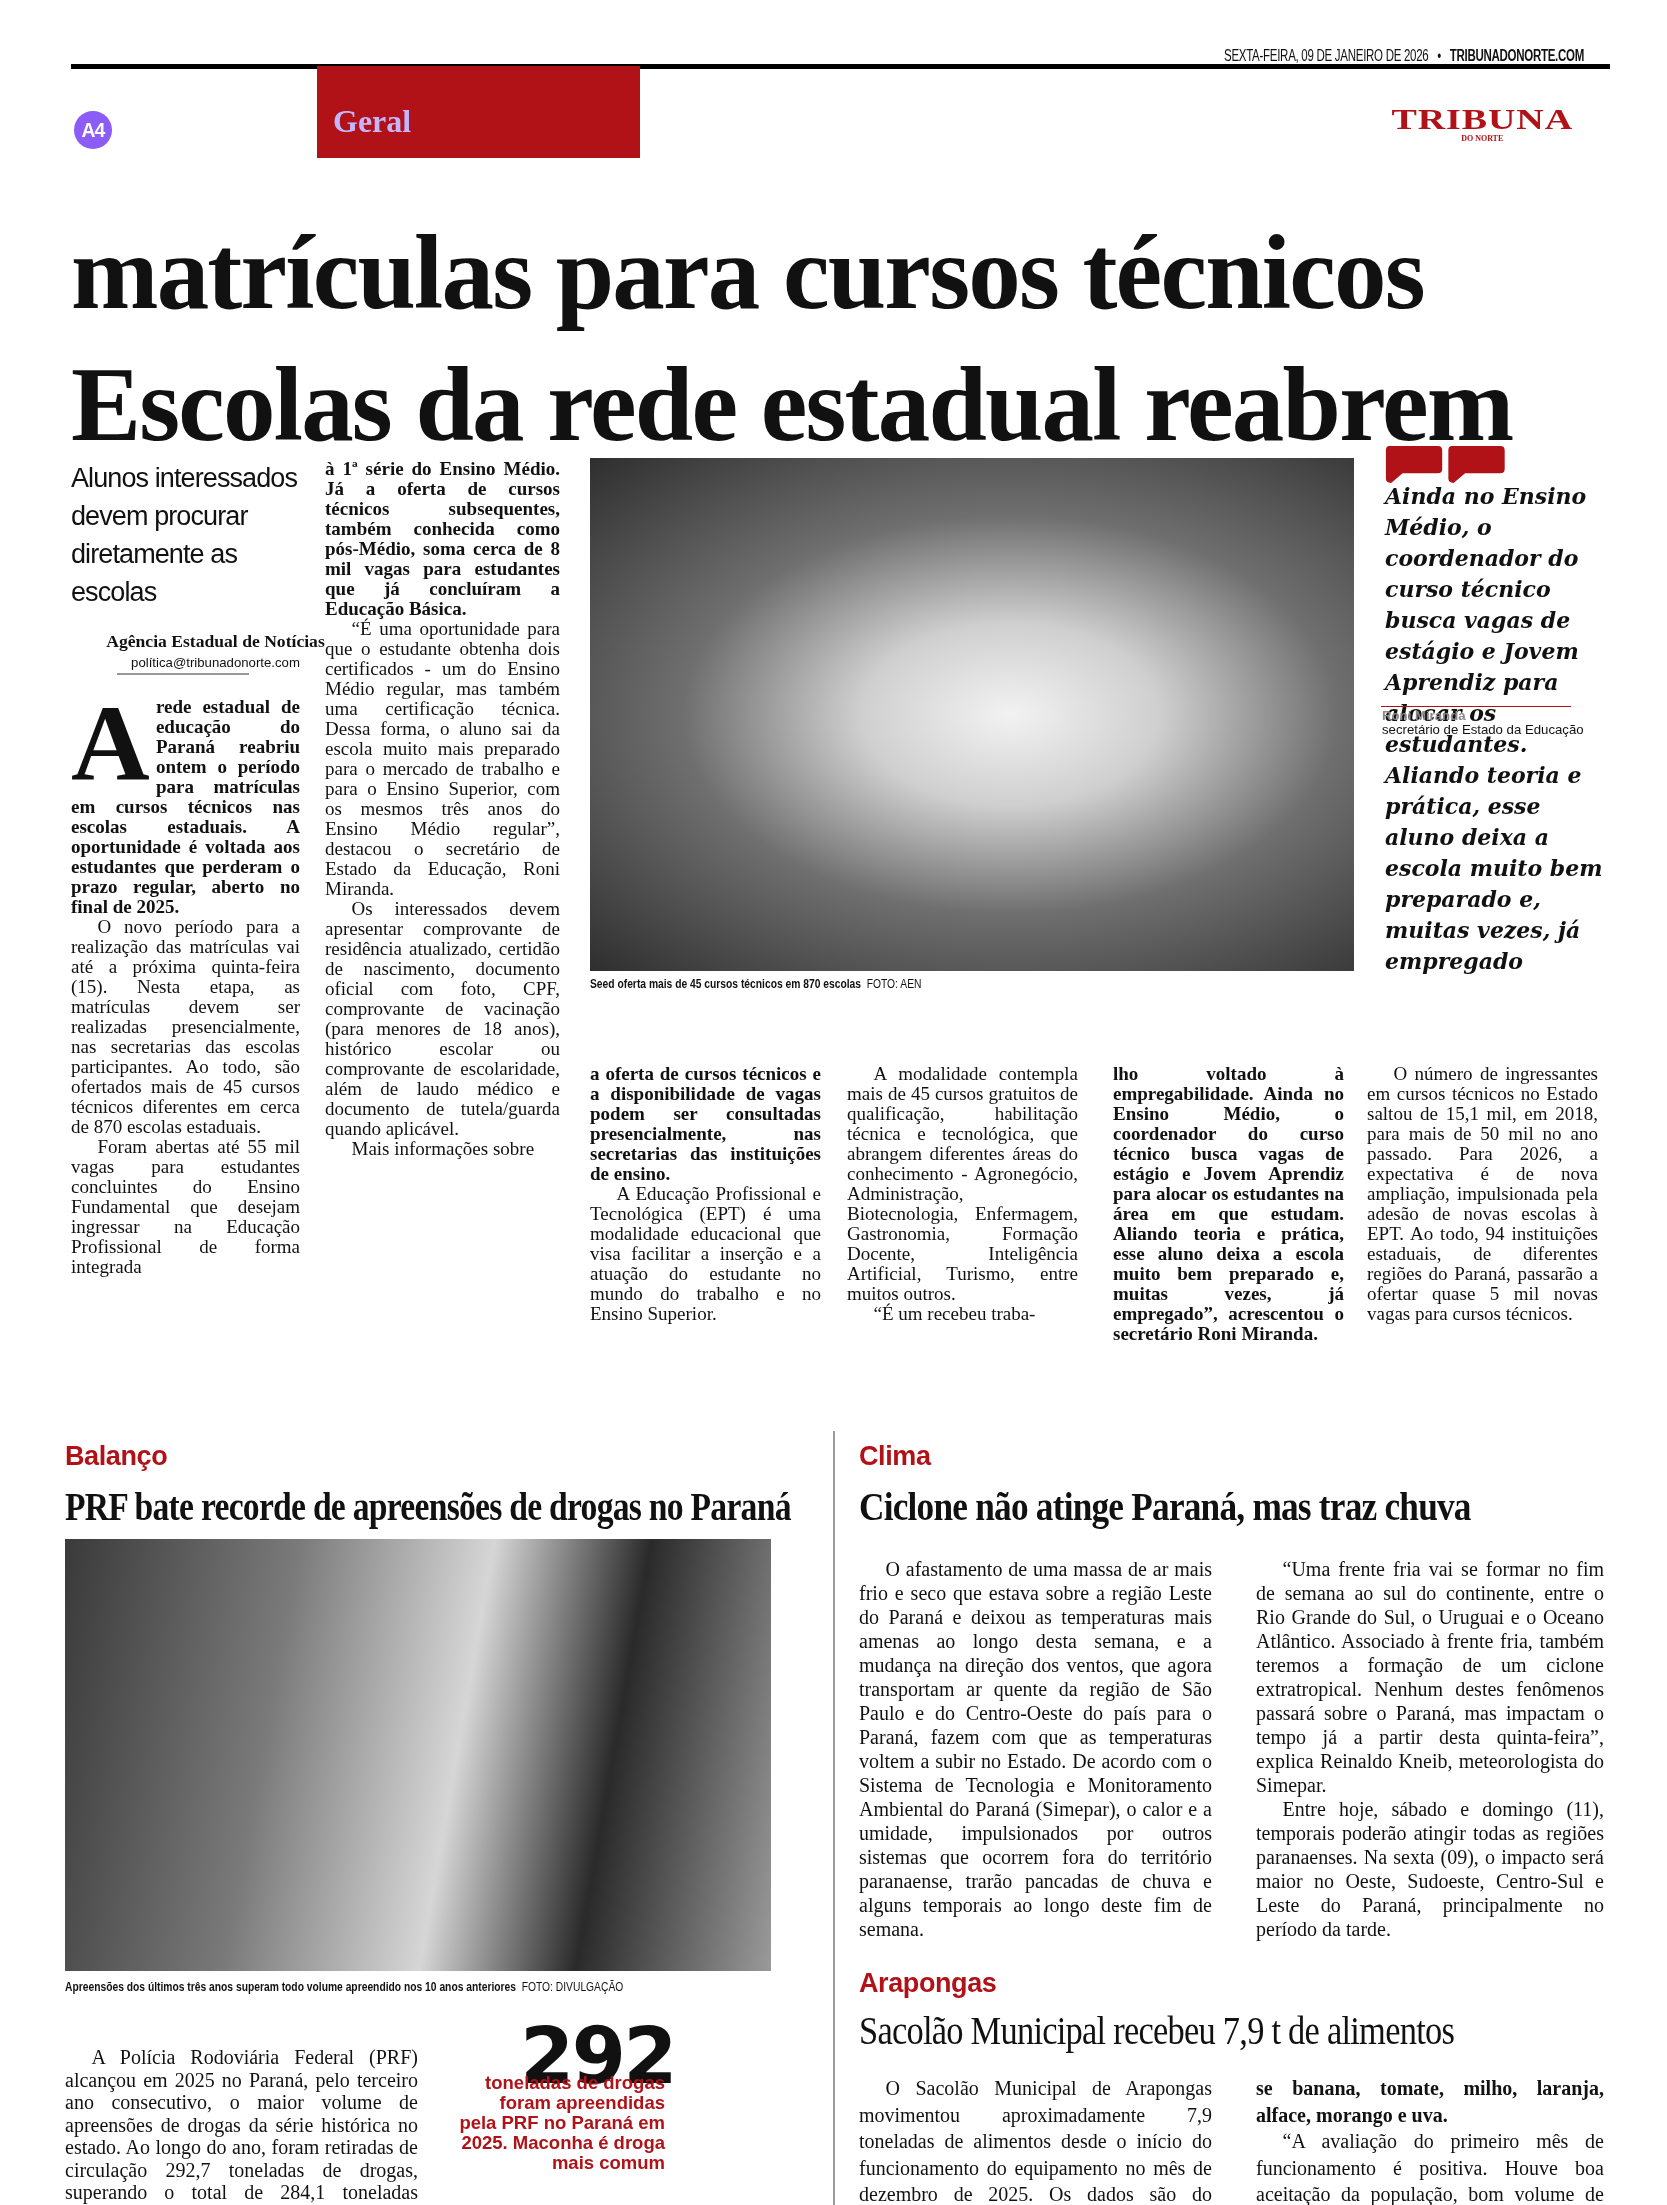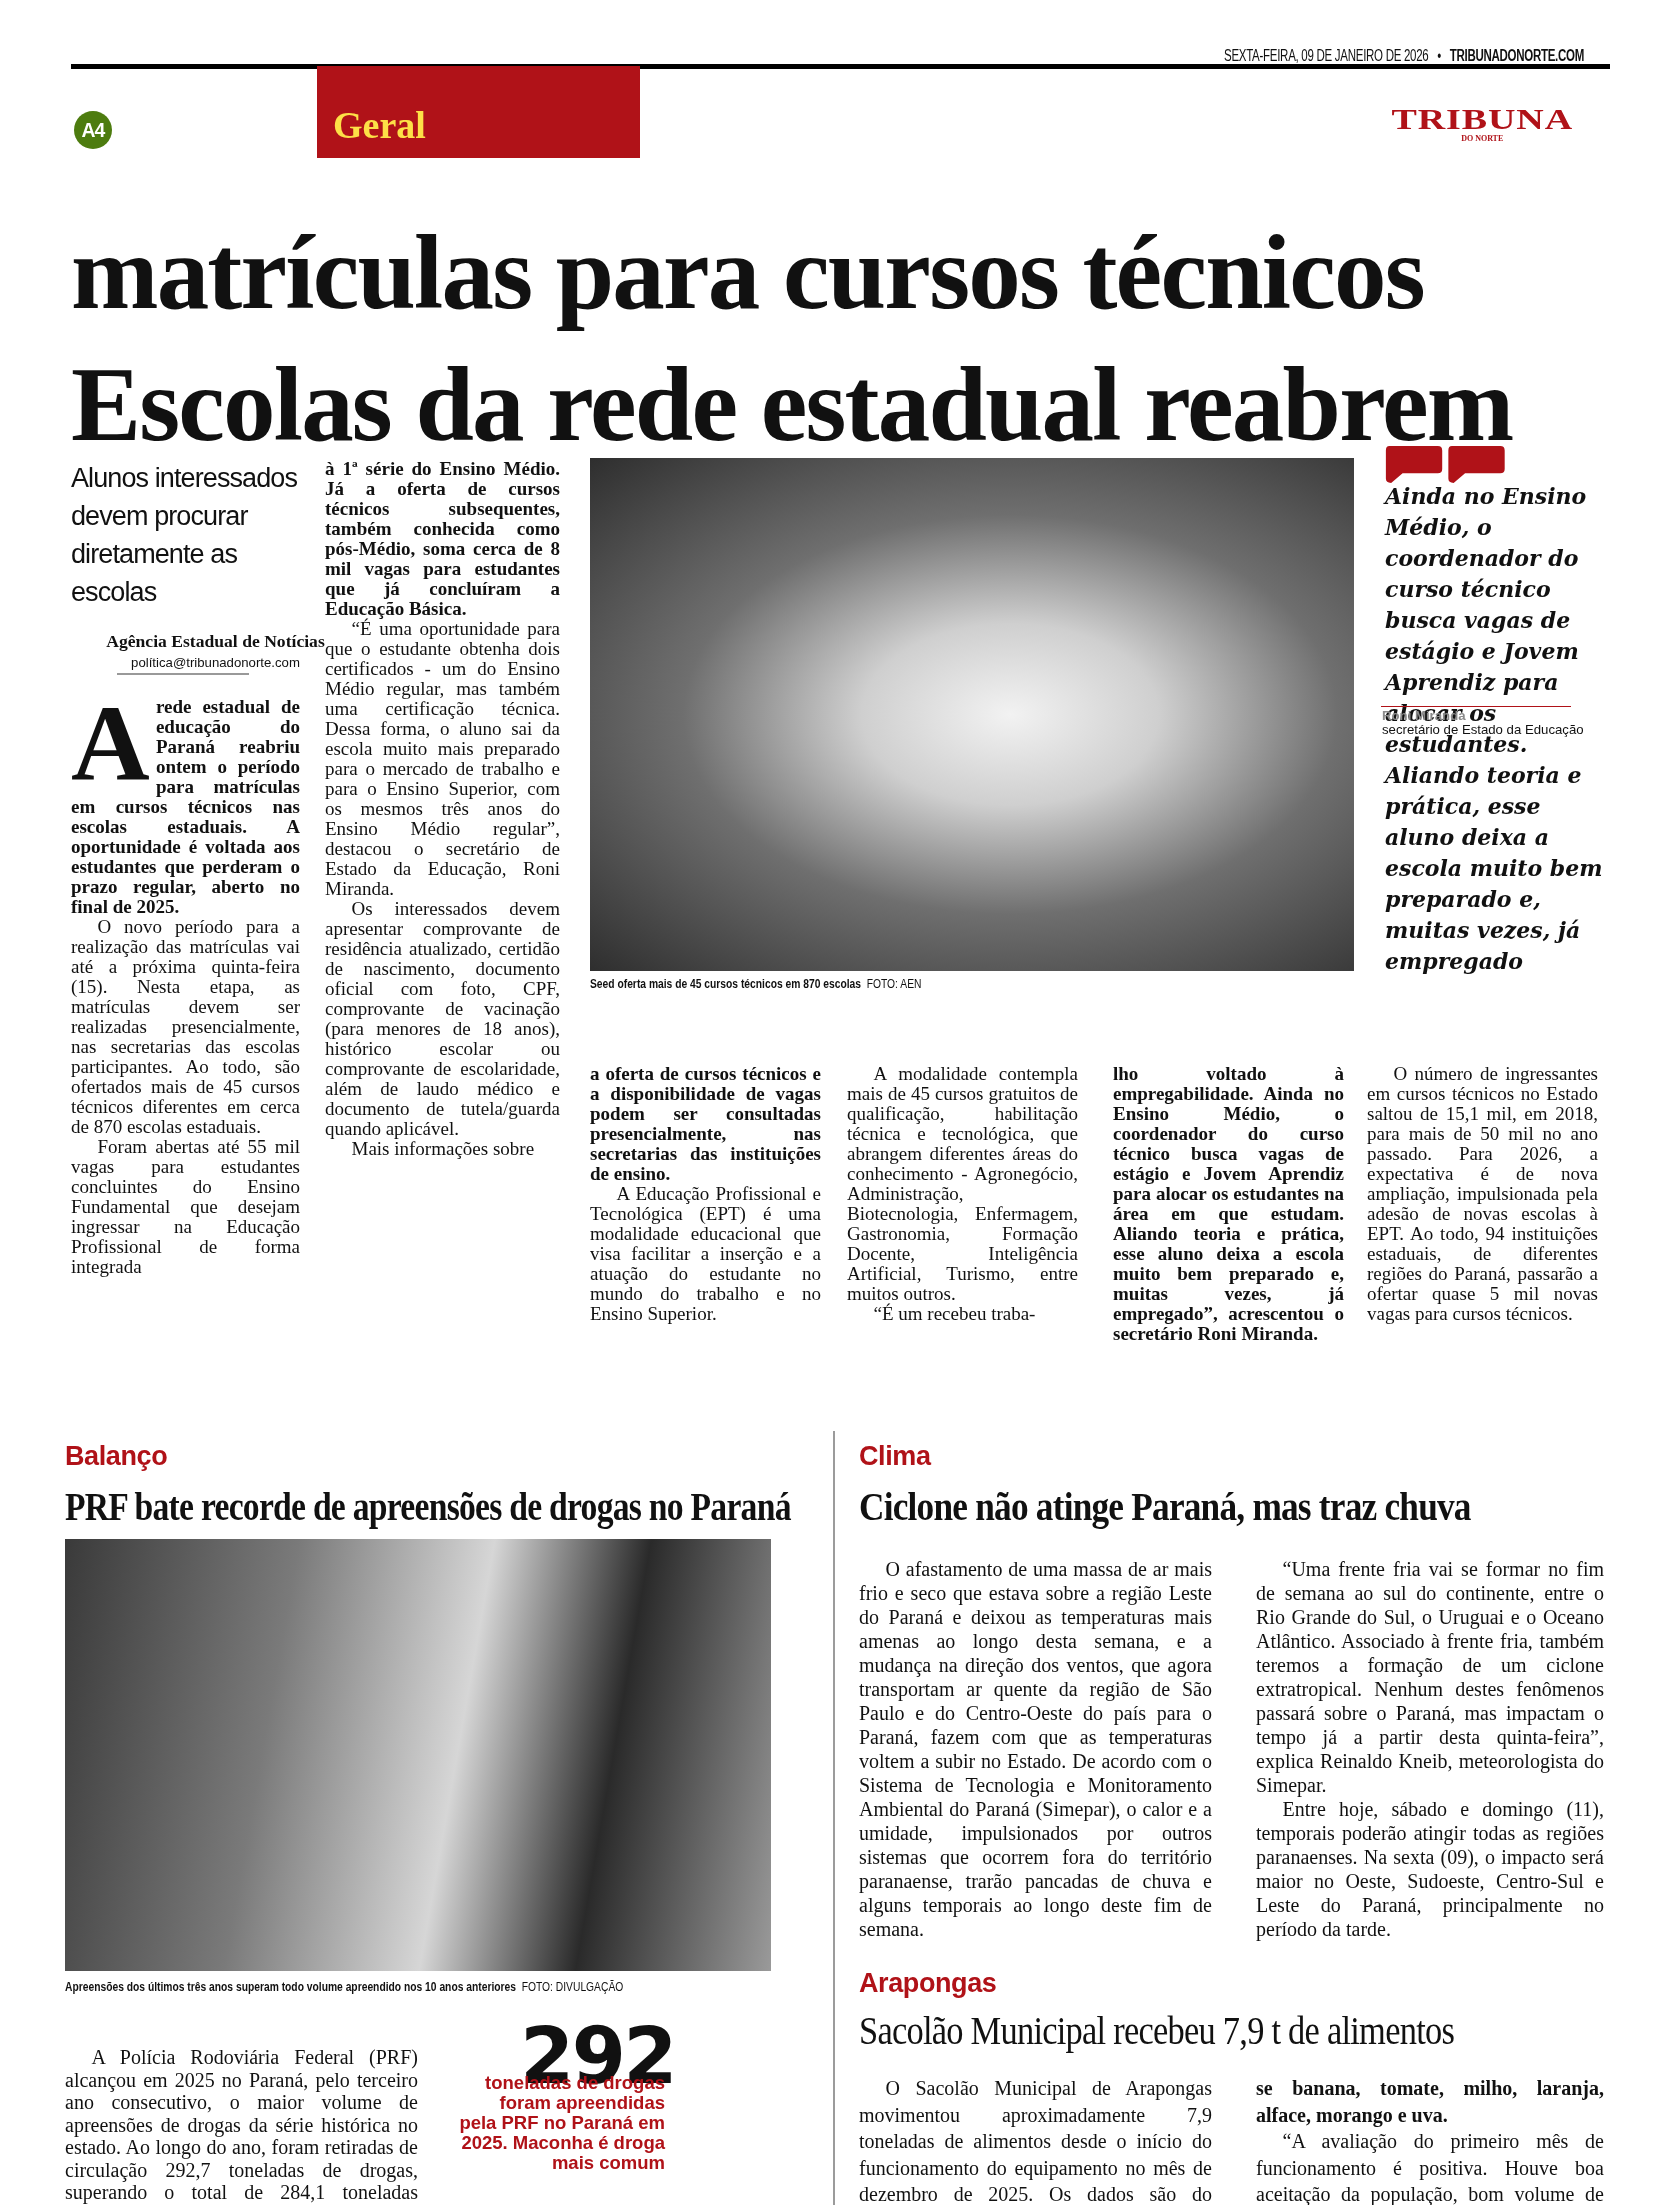--- a/index.html
+++ b/index.html
@@ -3,23 +3,23 @@
 <meta charset="utf-8">
 <style>
   html, body { margin:0; padding:0; background:#ffffff; }
   body { width:1667px; height:2840px; position:relative; overflow:hidden; color:#111; font-family:"Liberation Serif", serif; }
   .abs { position:absolute; }
   .accent { color:#b01218; }
   
   .dateline { right:83px; top:47px; font-family:"Liberation Sans", sans-serif; font-size:16px; letter-spacing:-0.4px; transform:scaleX(0.72); transform-origin:right center; white-space:nowrap; }
   .dateline b { font-weight:bold; }
   .topbar { left:71px; top:64px; width:1539px; height:5.3px; background:#000; }
-  .pagebadge { left:74px; top:111px; width:38px; height:38px; border-radius:50%; background:#4d7c0f; color:#fff; font-family:"Liberation Sans", sans-serif; font-weight:bold; font-size:19.4px; display:flex; align-items:center; justify-content:center; letter-spacing:-0.9px; }
+  .pagebadge { left:74px; top:111px; width:38px; height:38px; border-radius:50%; background:#8b5cf6; color:#fff; font-family:"Liberation Sans", sans-serif; font-weight:bold; font-size:19.4px; display:flex; align-items:center; justify-content:center; letter-spacing:-0.9px; }
   .section-tab { left:317px; top:66px; width:323px; height:92px; background:#b01218; }
-  .section-tab span { position:absolute; left:16px; top:37px; color:#fde047; font-family:"Liberation Serif", serif; font-size:38px; font-weight:bold; }
+  .section-tab span { position:absolute; left:16px; top:37px; color:#c4b5fd; font-family:"Liberation Serif", serif; font-size:32px; font-weight:bold; }
   .logo { right:94px; top:100px; text-align:center; color:#b01218; font-family:"Liberation Serif", serif; font-weight:bold; line-height:1; }
   .logo .big { font-size:38px; letter-spacing:0.9px; transform:scaleY(0.75); display:block; }
   .logo .small { font-size:8px; display:block; margin-top:-2.6px; }
   
   .headline { left:71px; top:207px; width:1539px; font-family:"Liberation Serif", serif; font-weight:bold; font-size:105px; line-height:132px; letter-spacing:-1.8px; }
   
   .deck { left:71px; top:459px; width:229px; font-family:"Liberation Sans", sans-serif; font-size:27px; line-height:38px; letter-spacing:-0.9px; }
   .byline { left:71px; top:631px; width:229px; text-align:center;margin-left:30px; }
   .byline .name { font-family:"Liberation Serif", serif; font-weight:bold; font-size:17.6px; }
   .byline .mail { font-family:"Liberation Sans", sans-serif; font-size:13.2px; margin-top:2.6px; }

